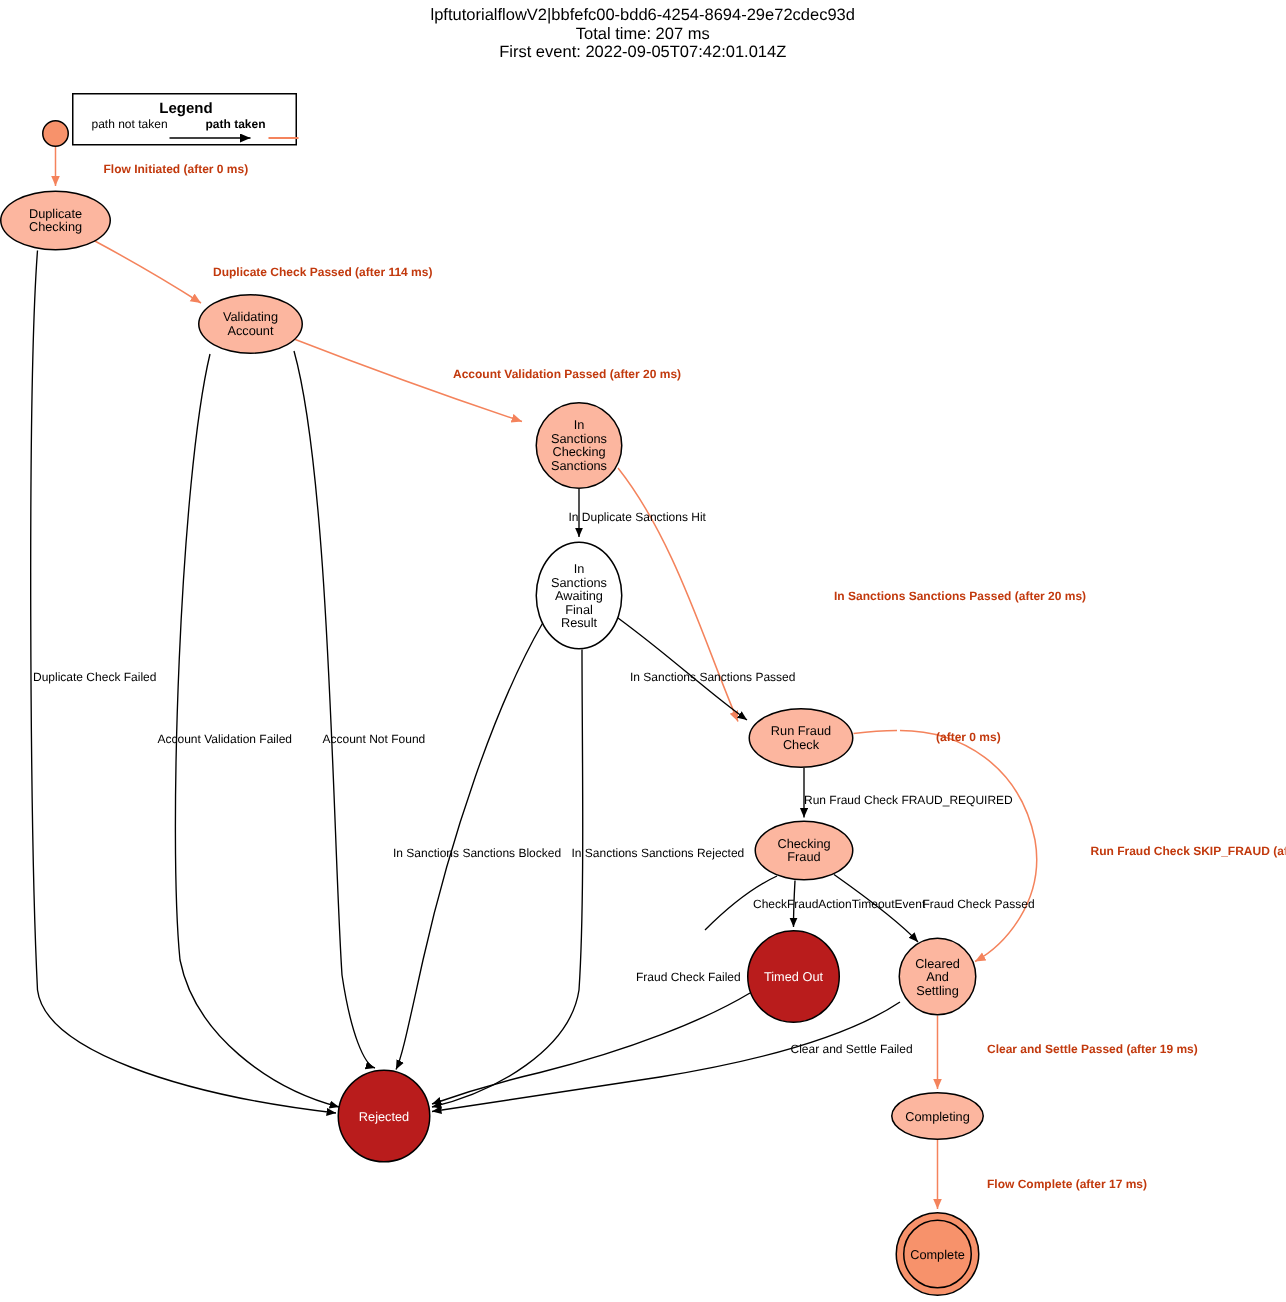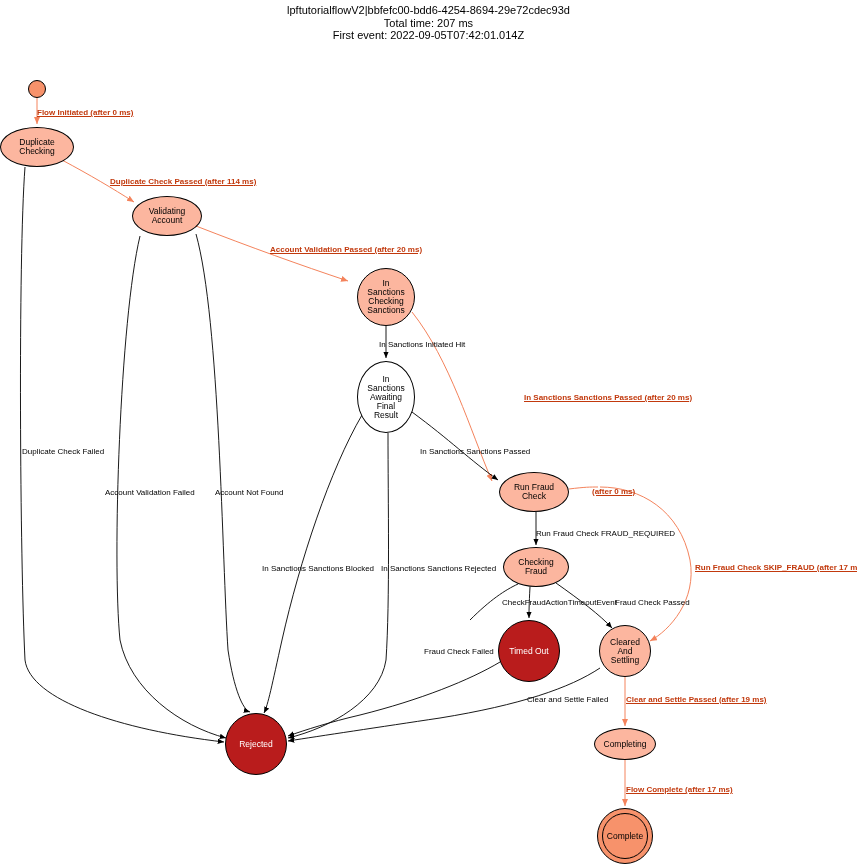--- a/index.html
+++ b/index.html
@@ -88,21 +88,21 @@
   .lbl {
     position: absolute;
     font-size: 8px;
     line-height: 9px;
     white-space: nowrap;
     color: #000;
   }
   .lbl-taken {
     font-weight: bold;
     color: #c2390d;
-    text-decoration: underline;
+    padding-left: 32px;
   }
   .lbl-nottaken {
     color: #000;
   }
 
   #legend {
     position: absolute;
     left: 48px;
     top: 62px;
     width: 150px;
@@ -174,20 +174,29 @@
       <path d="M140,236 C120,320 112,560 120,640 C130,690 180,726 226,738" marker-end="url(#arrowPlain)"></path>
       <path d="M196,234 C220,320 222,560 228,650 C234,690 243,710 250,712" marker-end="url(#arrowPlain)"></path>
       <path d="M362,415 C330,470 300,560 282,640 C272,685 268,705 264,713" marker-end="url(#arrowPlain)"></path>
       <path d="M388,433 C388,500 390,600 386,660 C380,700 330,728 288,738" marker-end="url(#arrowPlain)"></path>
       <path d="M500,662 C470,680 420,700 360,715 C330,722 305,730 288,736" marker-end="url(#arrowPlain)"></path>
       <path d="M600,668 C570,688 520,705 440,718 C380,727 320,736 288,741" marker-end="url(#arrowPlain)"></path>
       <path d="M470,620 C490,600 505,590 518,584"></path>
     </g>
   </svg>
 
+  <div id="legend">
+    <div class="legend-title">Legend</div>
+    <div class="legend-left">path not taken</div>
+    <div class="legend-right">path taken</div>
+    <svg width="150" height="35" style="position:absolute;left:0;top:0">
+      <path d="M64,29 L118,29" stroke="#000" stroke-width="1" fill="none" marker-end="url(#arrowPlain)"></path>
+      <path d="M130,29 L186,29" stroke="#f4835c" stroke-width="1.4" fill="none" marker-end="url(#arrowTaken)"></path>
+    </svg>
+  </div>
 
   <div id="nodes">
       <div class="node node-start" style="left: 28px; top: 80px; width: 18px; height: 18px;">
         <span></span>
       </div>
       <div class="node node-filled" style="left: 0px; top: 127px; width: 74px; height: 40px;">
         <span>Duplicate<br>Checking</span>
       </div>
       <div class="node node-filled" style="left: 132px; top: 196px; width: 70px; height: 40px;">
         <span>Validating<br>Account</span>
@@ -217,21 +226,21 @@
         <span>Completing</span>
       </div>
       <div class="node node-double" style="left: 597px; top: 808px; width: 56px; height: 56px;">
         <span>Complete</span>
       </div>
     </div>
   <div id="labels">
       <div class="lbl lbl-taken" style="left: 37px; top: 108px;">Flow Initiated (after 0 ms)</div>
       <div class="lbl lbl-taken" style="left: 110px; top: 177px;">Duplicate Check Passed (after 114 ms)</div>
       <div class="lbl lbl-taken" style="left: 270px; top: 245px; text-align: center;">Account Validation Passed (after 20 ms)</div>
-      <div class="lbl lbl-nottaken" style="left: 379px; top: 340px;">In Sanctions Initiated Hit</div>
+      <div class="lbl lbl-nottaken" style="left: 379px; top: 340px;">In Duplicate Sanctions Hit</div>
       <div class="lbl lbl-taken" style="left: 524px; top: 393px;">In Sanctions Sanctions Passed (after 20 ms)</div>
       <div class="lbl lbl-nottaken" style="left: 420px; top: 447px;">In Sanctions Sanctions Passed</div>
       <div class="lbl lbl-taken" style="left: 592px; top: 487px;">(after 0 ms)</div>
       <div class="lbl lbl-nottaken" style="left: 536px; top: 529px;">Run Fraud Check FRAUD_REQUIRED</div>
       <div class="lbl lbl-taken" style="left: 695px; top: 563px;">Run Fraud Check SKIP_FRAUD (after 17 ms)</div>
       <div class="lbl lbl-nottaken" style="left: 502px; top: 598px;">CheckFraudActionTimeoutEvent</div>
       <div class="lbl lbl-nottaken" style="left: 615px; top: 598px;">Fraud Check Passed</div>
       <div class="lbl lbl-nottaken" style="left: 22px; top: 447px;">Duplicate Check Failed</div>
       <div class="lbl lbl-nottaken" style="left: 105px; top: 488px;">Account Validation Failed</div>
       <div class="lbl lbl-nottaken" style="left: 215px; top: 488px;">Account Not Found</div>

